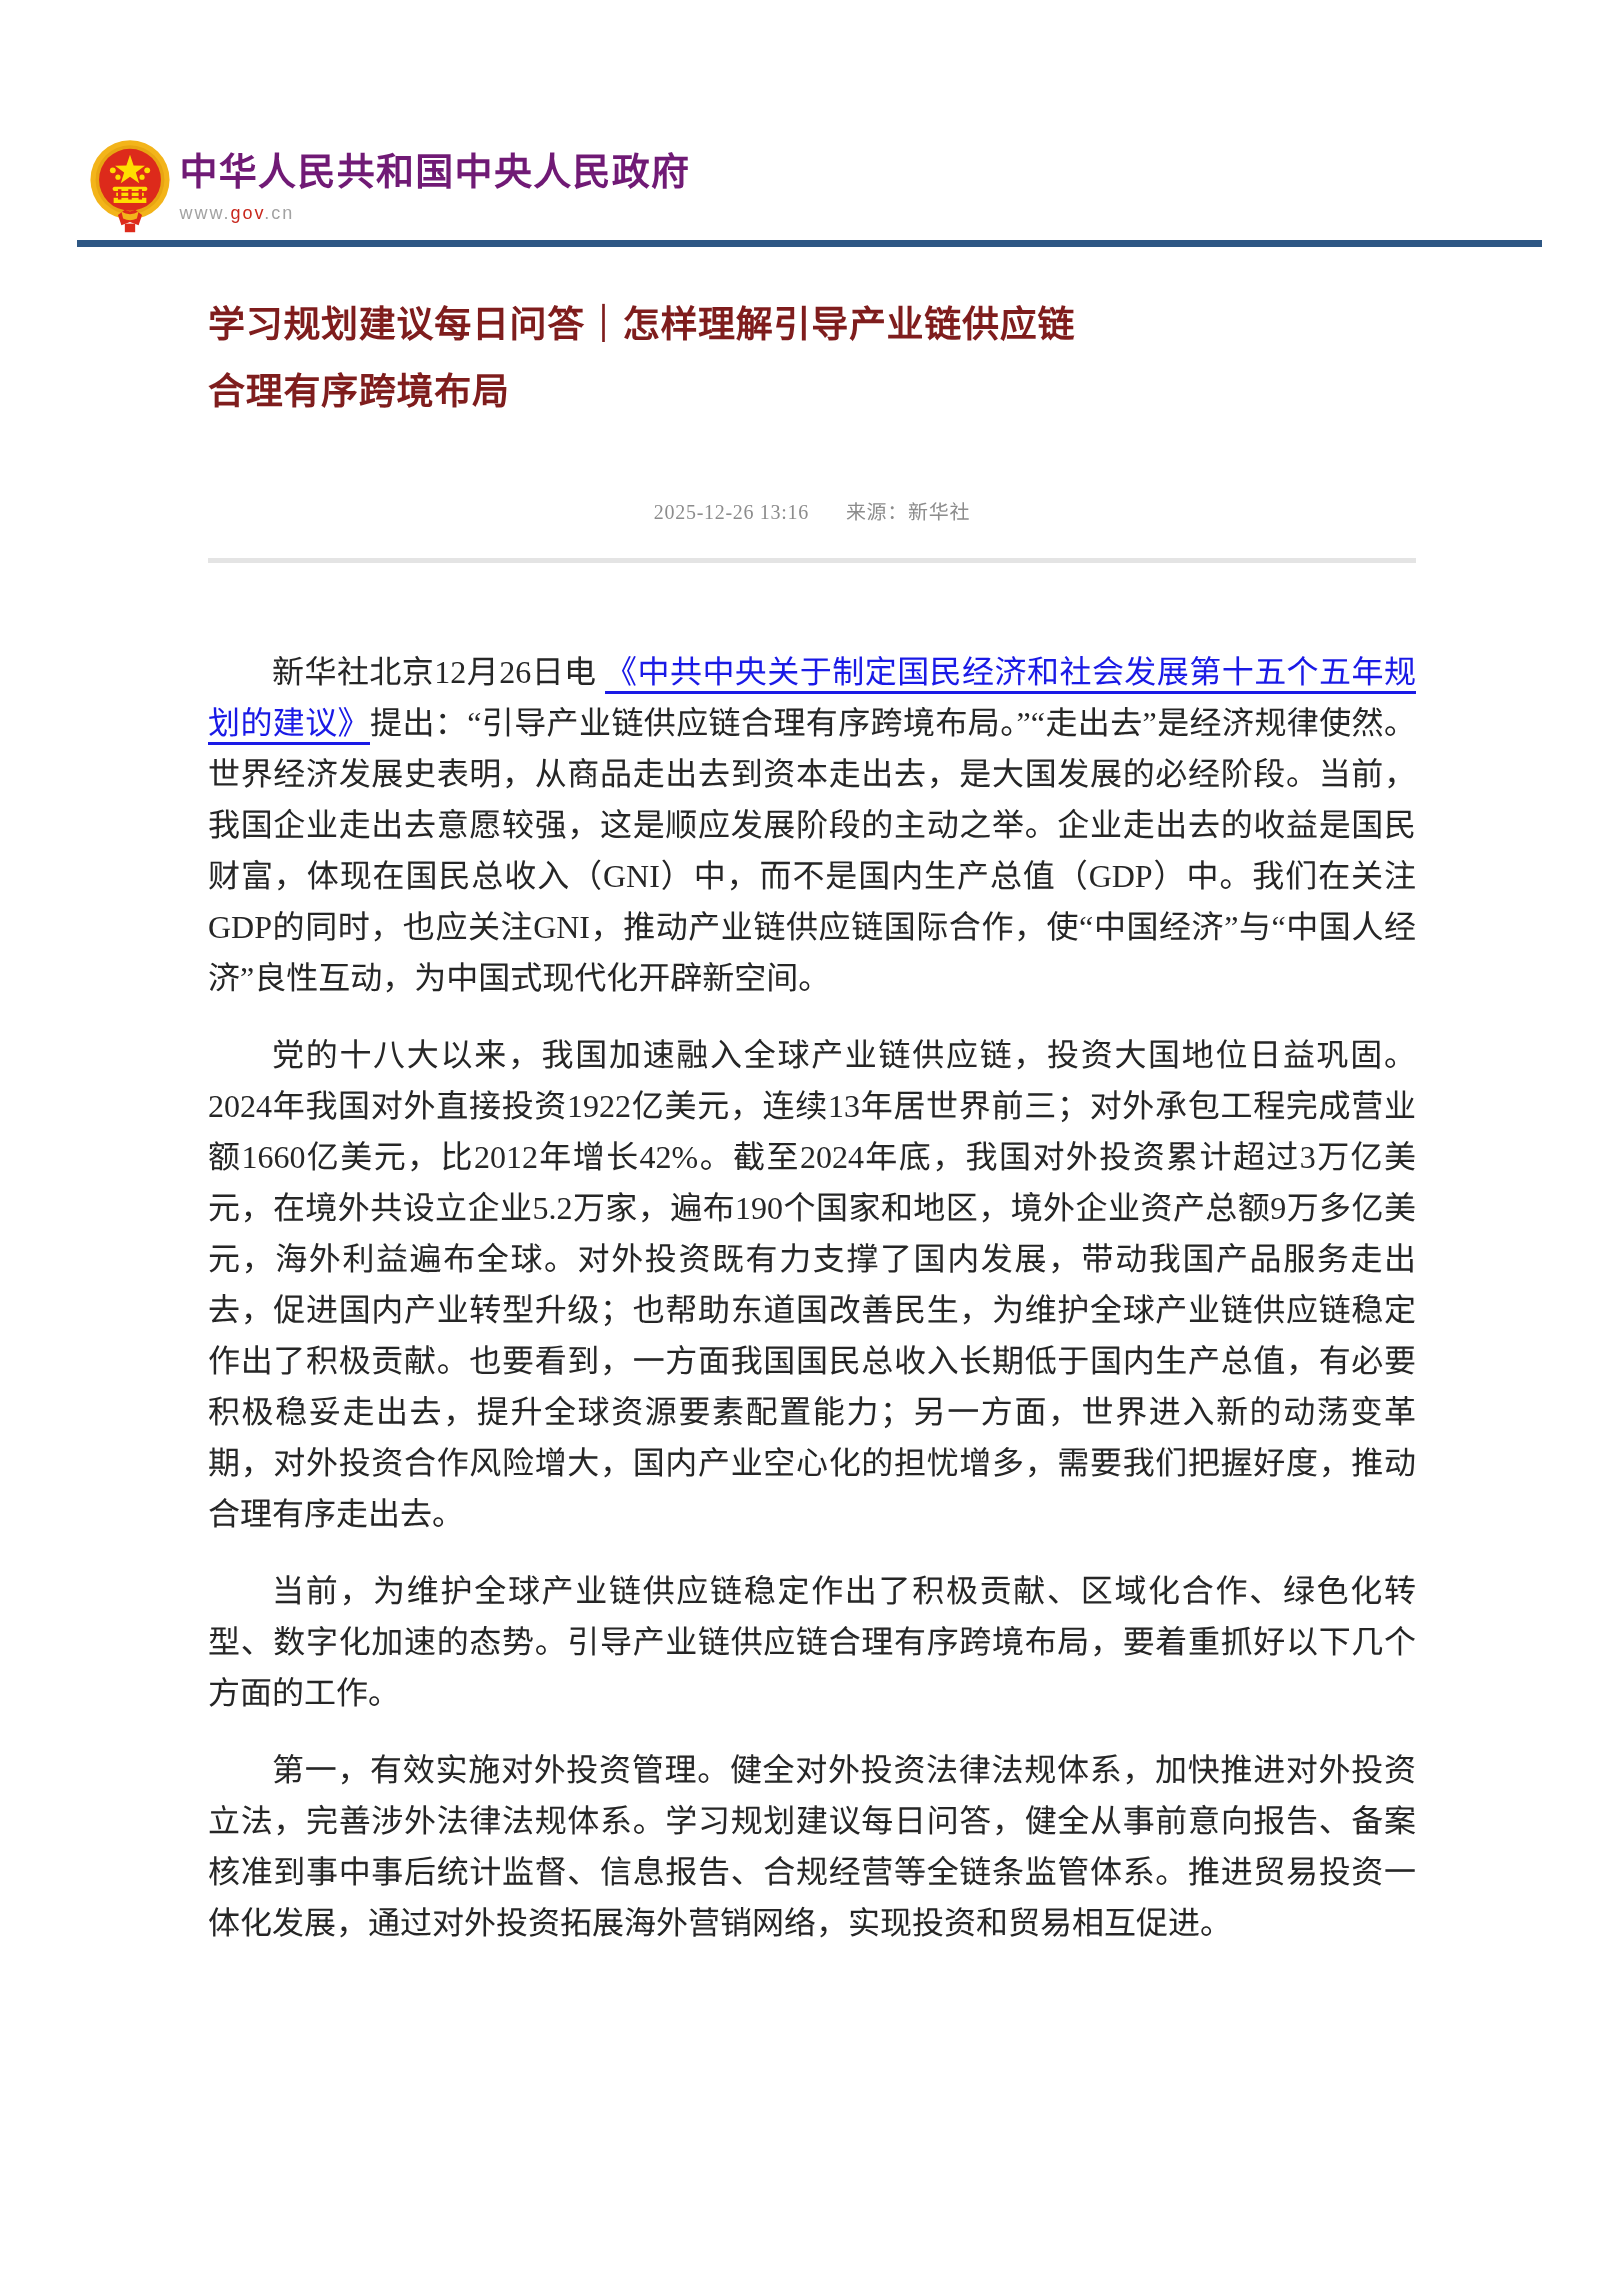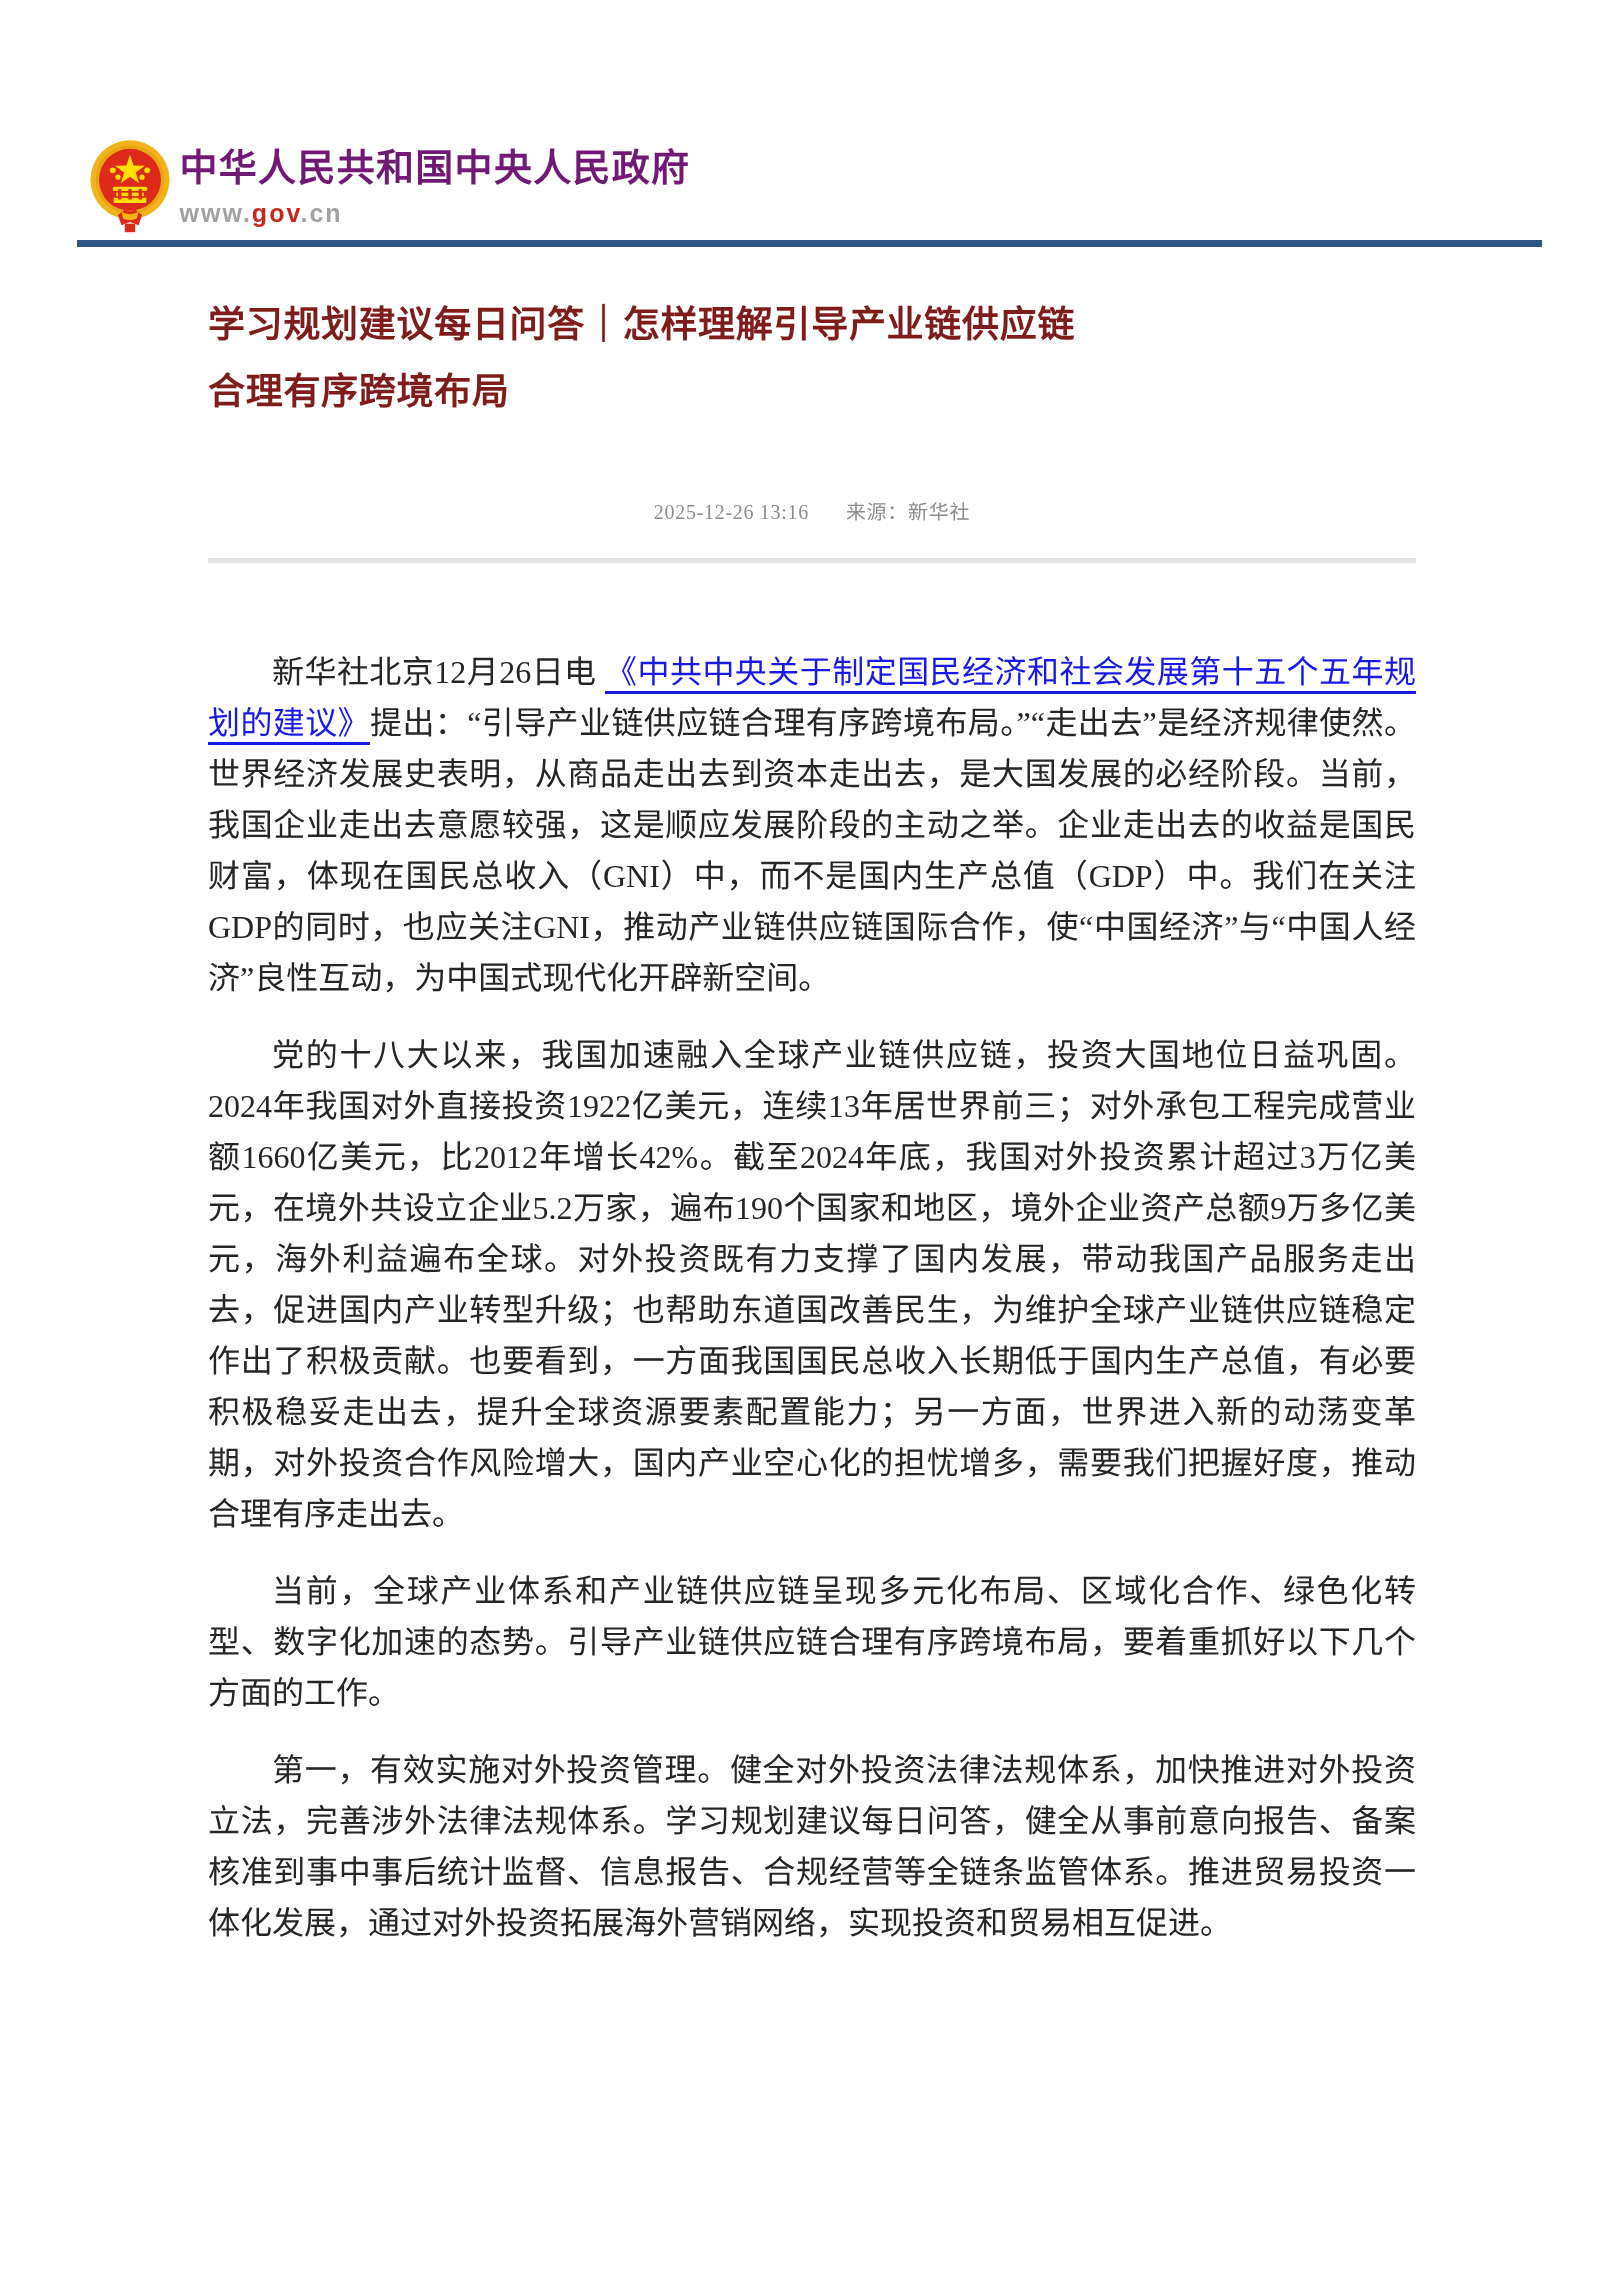--- a/index.html
+++ b/index.html
@@ -38,22 +38,22 @@
   .site-name {
     font-size: 38px;
     font-weight: 700;
     color: #701a75;
     letter-spacing: 1.3px;
     line-height: 43px;
     white-space: nowrap;
   }
   .site-url {
     margin-top: 9.2px;
-    font-size: 25px;
-    font-weight: 700;
+    font-size: 18px;
+    font-weight: 400;
     color: #a2a2a2;
     letter-spacing: 2px;
   }
   .site-url .gov { color: #c8271d; }
 
   .header-rule {
     position: absolute;
     top: 240px;
     left: 77px;
     width: 1465px;
@@ -161,19 +161,19 @@
 
     <div class="article-meta">
       <span>2025-12-26 13:16</span><span class="source-label">来源：</span><span class="source-name">新华社</span>
     </div>
 
     <div class="meta-divider"></div>
 
     <div class="article-body">
       <p><span>新华社北京12月26日电 </span><a class="doc-link">《中共中央关于制定国民经济和社会发展第十五个五年规划的建议》</a><span>提出：“引导产业链供应链合理有序跨境布局。”“走出去”是经济规律使然。世界经济发展史表明，从商品走出去到资本走出去，是大国发展的必经阶段。当前，我国企业走出去意愿较强，这是顺应发展阶段的主动之举。企业走出去的收益是国民财富，体现在国民总收入（GNI）中，而不是国内生产总值（GDP）中。我们在关注GDP的同时，也应关注GNI，推动产业链供应链国际合作，使“中国经济”与“中国人经济”良性互动，为中国式现代化开辟新空间。</span></p>
       <p>党的十八大以来，我国加速融入全球产业链供应链，投资大国地位日益巩固。2024年我国对外直接投资1922亿美元，连续13年居世界前三；对外承包工程完成营业额1660亿美元，比2012年增长42%。截至2024年底，我国对外投资累计超过3万亿美元，在境外共设立企业5.2万家，遍布190个国家和地区，境外企业资产总额9万多亿美元，海外利益遍布全球。对外投资既有力支撑了国内发展，带动我国产品服务走出去，促进国内产业转型升级；也帮助东道国改善民生，为维护全球产业链供应链稳定作出了积极贡献。也要看到，一方面我国国民总收入长期低于国内生产总值，有必要积极稳妥走出去，提升全球资源要素配置能力；另一方面，世界进入新的动荡变革期，对外投资合作风险增大，国内产业空心化的担忧增多，需要我们把握好度，推动合理有序走出去。</p>
-      <p>当前，全球产业体系和产业链供应链呈现多元化布局、区域化合作、绿色化转型、数字化加速的态势。引导产业链供应链合理有序跨境布局，要着重抓好以下几个方面的工作。</p>
+      <p>当前，为维护全球产业链供应链稳定作出了积极贡献、区域化合作、绿色化转型、数字化加速的态势。引导产业链供应链合理有序跨境布局，要着重抓好以下几个方面的工作。</p>
       <p>第一，有效实施对外投资管理。健全对外投资法律法规体系，加快推进对外投资立法，完善涉外法律法规体系。学习规划建议每日问答，健全从事前意向报告、备案核准到事中事后统计监督、信息报告、合规经营等全链条监管体系。推进贸易投资一体化发展，通过对外投资拓展海外营销网络，实现投资和贸易相互促进。</p>
     </div>
   </div>
 
 </div>
 
 
 </body></html>

